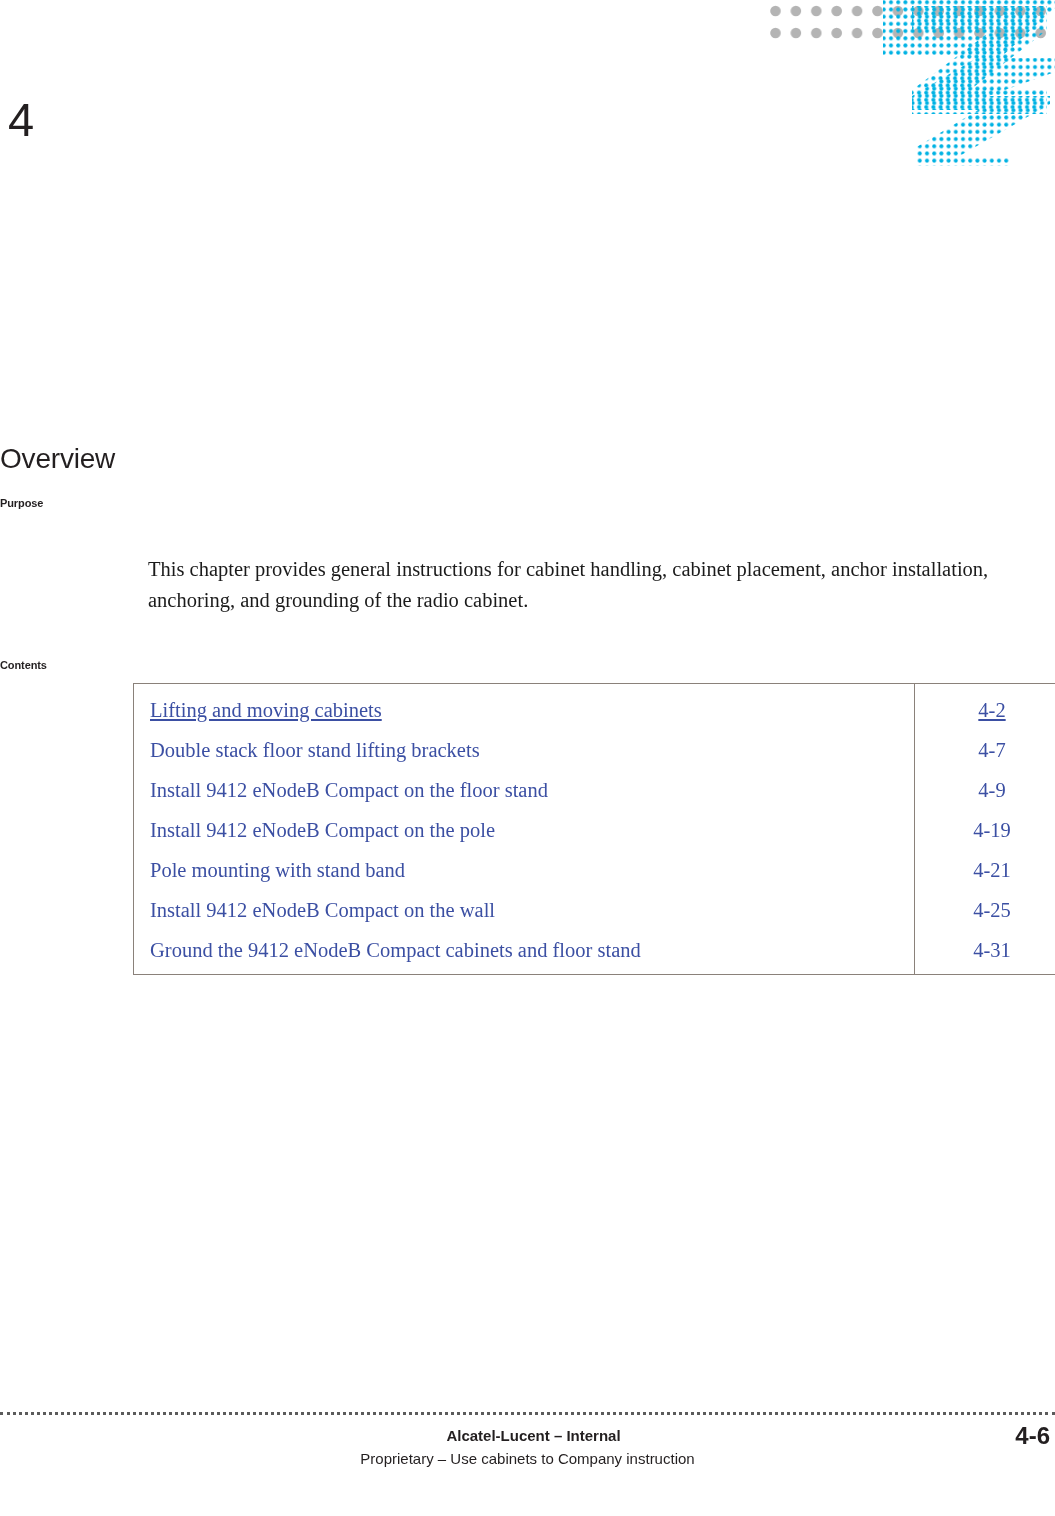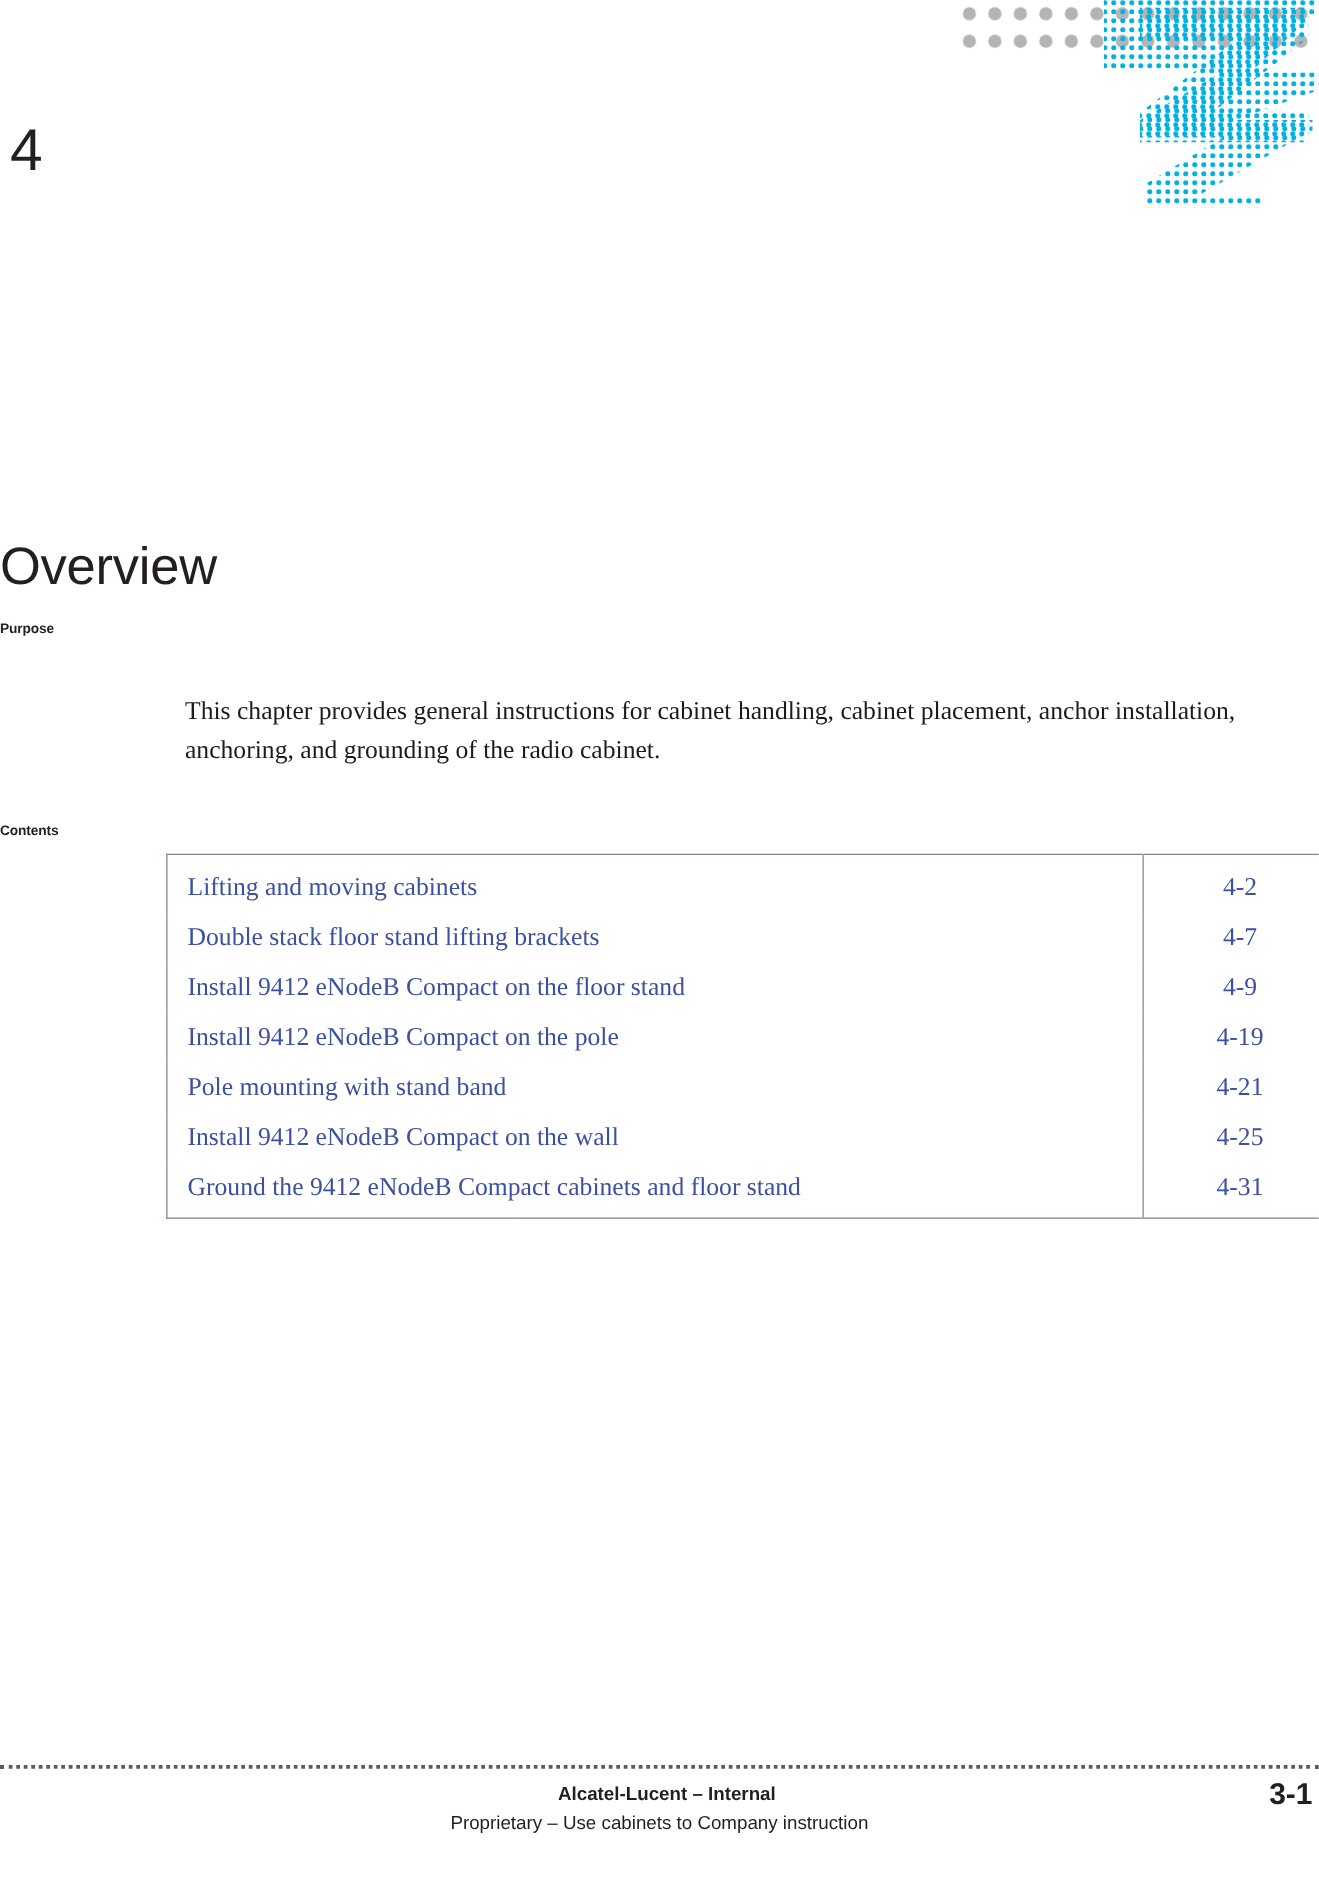--- a/index.html
+++ b/index.html
@@ -57,23 +57,23 @@
     line-height: 1.48;
     font-weight: 400;
     color: #231f20;
     letter-spacing: -0.3px;
     max-width: 640px;
   }
 
   
   #overview-heading {
     position: absolute;
-    top: 394px;
-    left: 0;
-    font-size: 42px;
+    top: 420px;
+    left: 0;
+    font-size: 28px;
     font-weight: 400;
     color: #231f20;
     letter-spacing: -0.2px;
   }
 
   .side-label {
     position: absolute;
     left: 0;
     font-size: 11px;
     font-weight: bold;
@@ -115,21 +115,21 @@
   }
   #contents-table td.toc-title {
     padding-left: 16px;
     width: 764px;
   }
   #contents-table td.toc-page {
     width: 154px;
     text-align: center;
     border-left: 1px solid #8a817a;
   }
-  #contents-table tr:first-child td { padding-top: 6px; }
+  #contents-table tr:first-child td { padding-top: 6px; text-decoration: underline; }
   #contents-table tr:last-child td  { padding-bottom: 4px; }
 
   
   #footer {
     position: absolute;
     left: 0;
     bottom: 0;
     width: 1055px;
     height: 112px;
   }
@@ -253,14 +253,14 @@
 
 <div id="footer">
   <div id="footer-rule"></div>
 
 
   <div id="footer-center">
     <span class="nb fc-bold">Alcatel-Lucent – Internal</span>
     <span class="nb">Proprietary – Use cabinets to Company instruction</span>
   </div>
 
-  <div id="footer-page">3-1</div>
+  <div id="footer-page">4-6</div>
 </div>
 
 </body></html>

